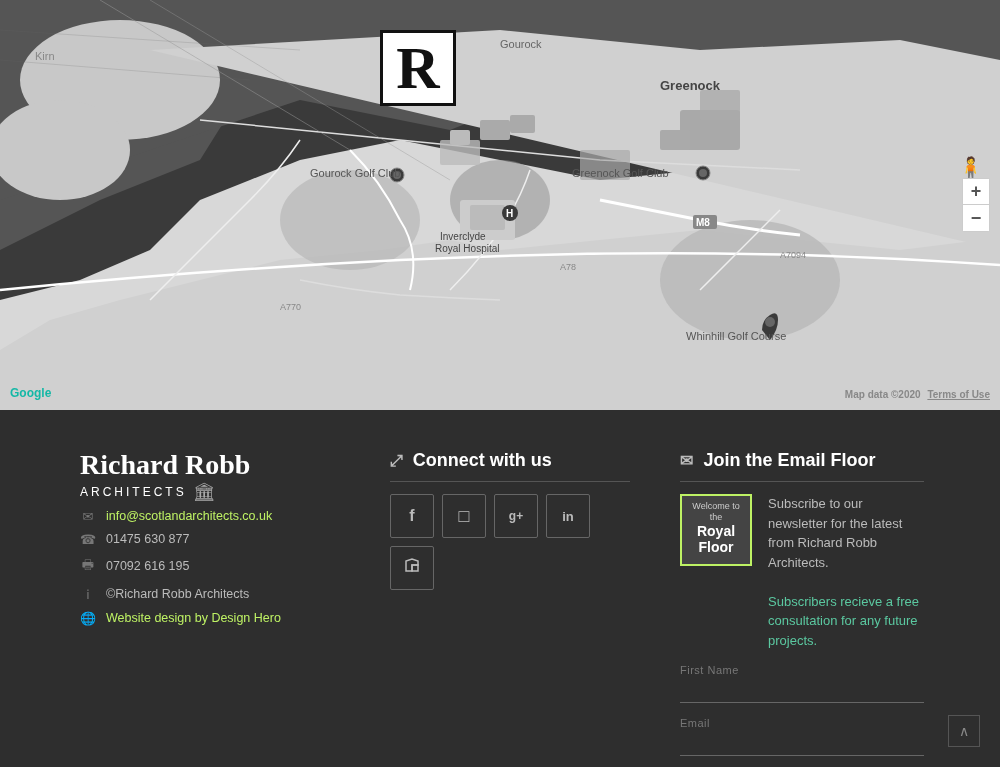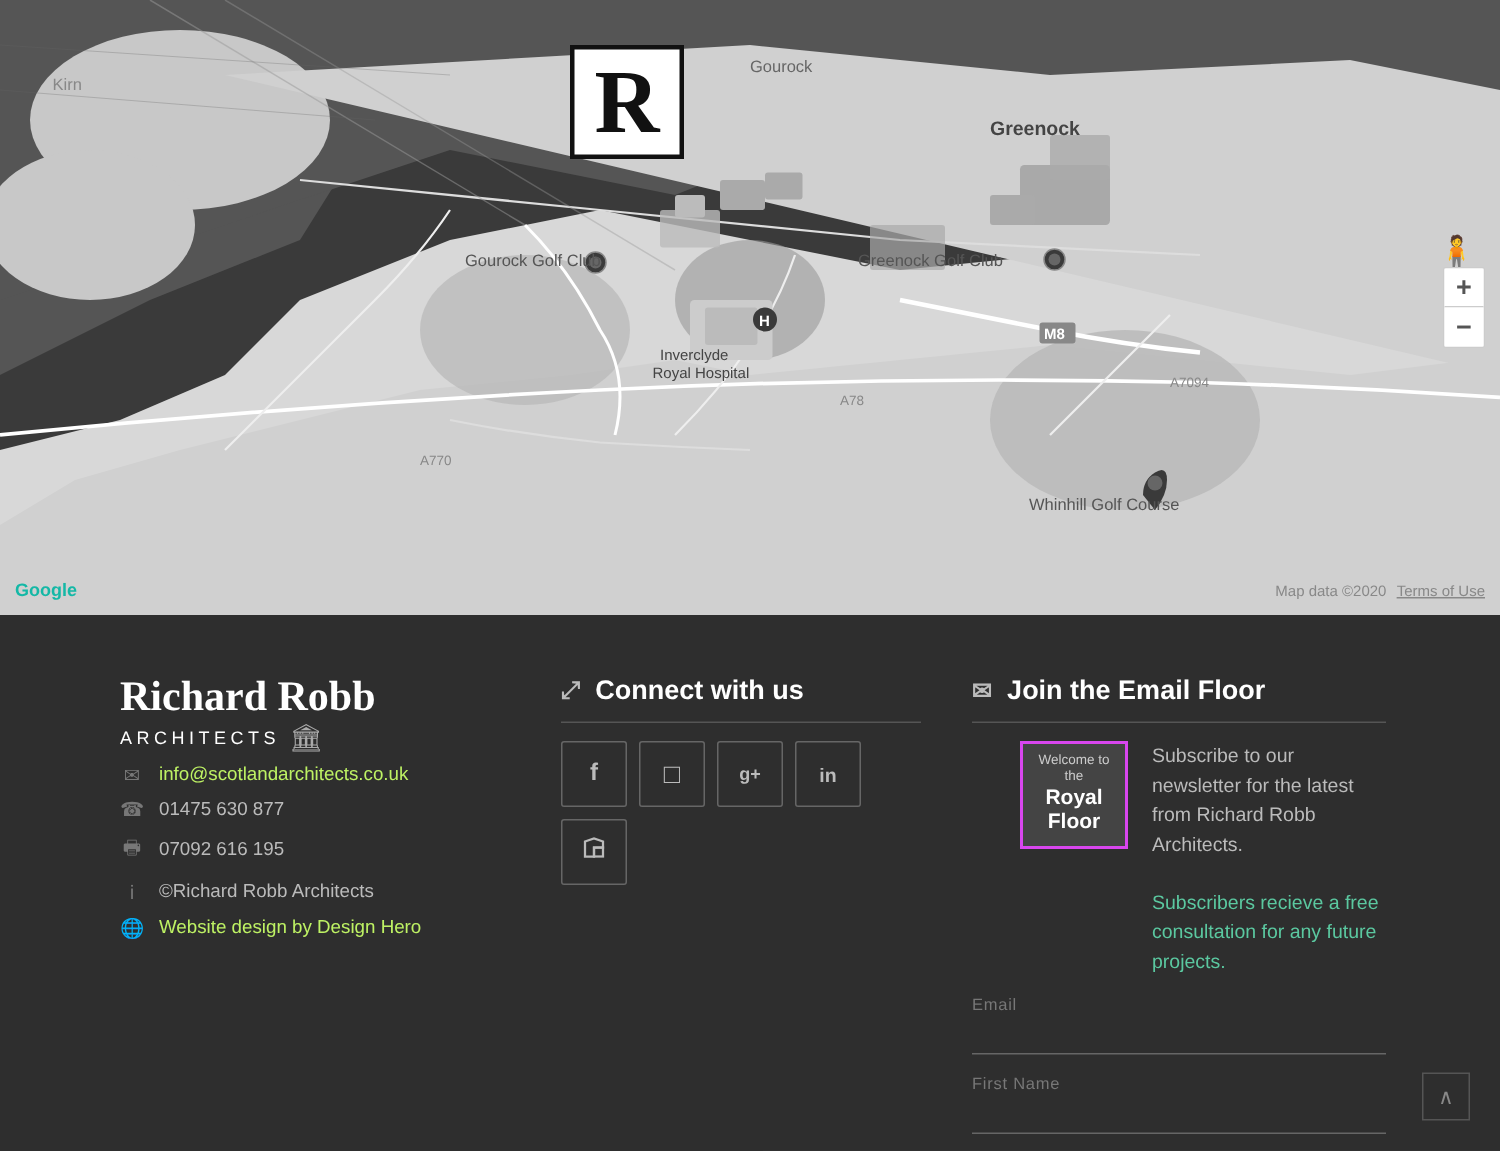--- a/index.html
+++ b/index.html
@@ -43,20 +43,21 @@
       text-align: right;
     }
 
     
     .map-attr {
       position: absolute;
       bottom: 10px;
       right: 10px;
       color: #888;
       font-size: 10px;
+      font-weight: bold;
     }
 
     
     .zoom-controls {
       position: absolute;
       right: 10px;
       top: 50%;
       transform: translateY(-50%);
       background: white;
       border: 1px solid #ccc;
@@ -113,21 +114,21 @@
       line-height: 1;
     }
 
     
     #footer-section {
       width: 1000px;
       height: 357px;
       background: #2e2e2e;
       display: flex;
       padding: 40px 76px 30px 80px;
-      gap: 34px;
+      gap: 50px;
     }
 
     
     .footer-left {
       width: 260px;
       flex-shrink: 0;
     }
 
     .company-name {
       color: white;
@@ -232,30 +233,29 @@
     .ground-floor-box {
       display: flex;
       align-items: flex-start;
       gap: 16px;
       margin-bottom: 12px;
     }
 
     .gf-badge {
       width: 72px;
       height: 72px;
-      border: 2px solid #d946ef;
+      border: 2px solid #bef264;
       background: #444;
       flex-shrink: 0;
       display: flex;
       flex-direction: column;
       align-items: center;
       justify-content: center;
       padding: 6px;
       position: relative;
-      margin-left: 32px;
     }
 
     .gf-badge-top {
       font-size: 9px;
       color: #ccc;
       text-align: center;
       line-height: 1.2;
       margin-bottom: 2px;
     }
 
@@ -514,25 +514,25 @@
         <div class="gf-badge-main">Royal Floor</div>
         <div class="gf-badge-diamond"></div>
       </div>
       <div class="gf-text">
         <span>Subscribe to our newsletter for the latest from Richard Robb Architects.</span>
         <br><br>
         <span class="gf-highlight">Subscribers recieve a free consultation for any future projects.</span>
       </div>
     </div>
     <div class="form-row">
+      <label class="form-label">First Name</label>
+      <input type="text" class="form-input" style="">
+    </div>
+    <div class="form-row">
       <label class="form-label">Email</label>
       <input type="email" class="form-input" style="">
-    </div>
-    <div class="form-row">
-      <label class="form-label">First Name</label>
-      <input type="text" class="form-input" style="">
     </div>
   </div>
 
   <button class="scroll-top">
     <span>∧</span>
   </button>
 </div>
 
 </body></html>

